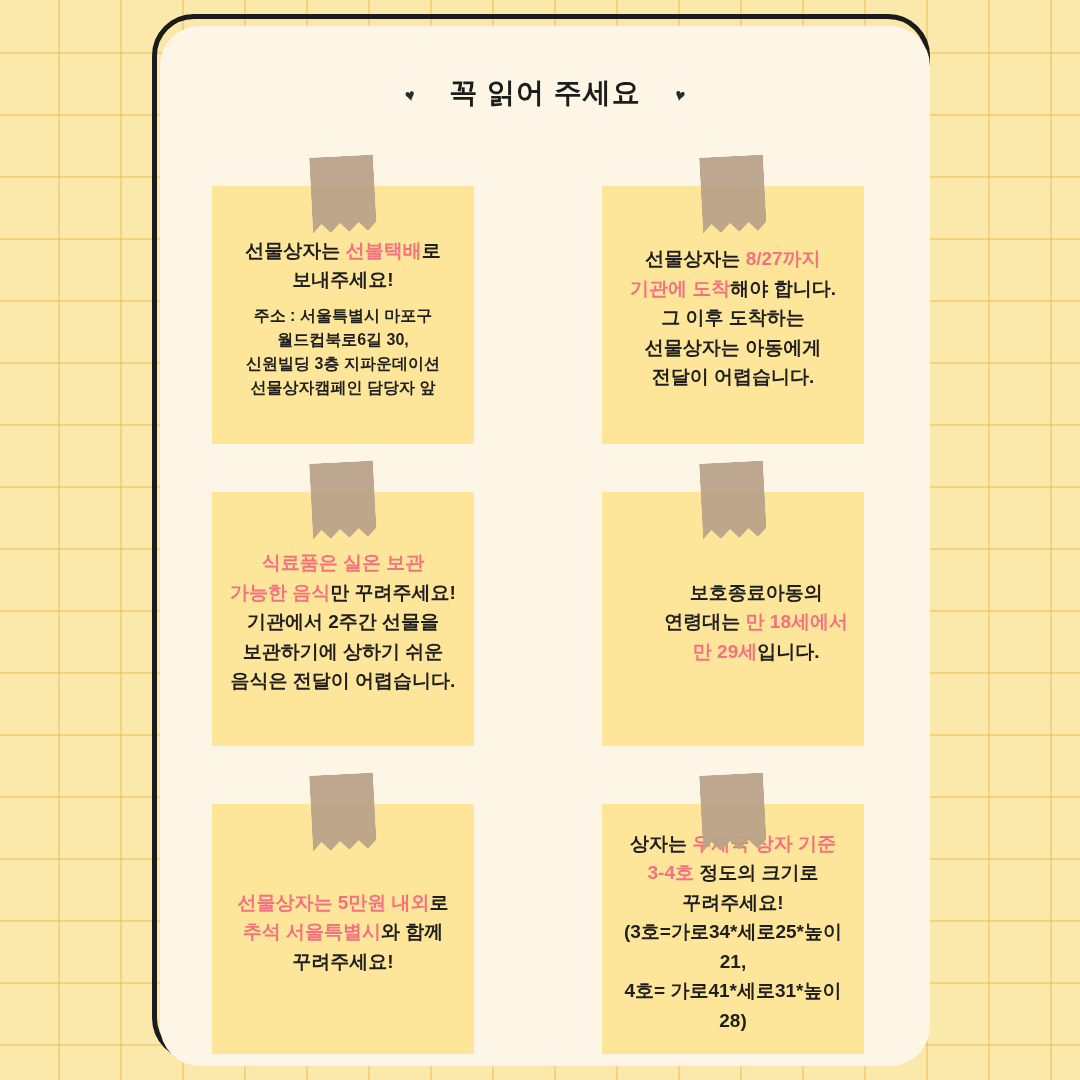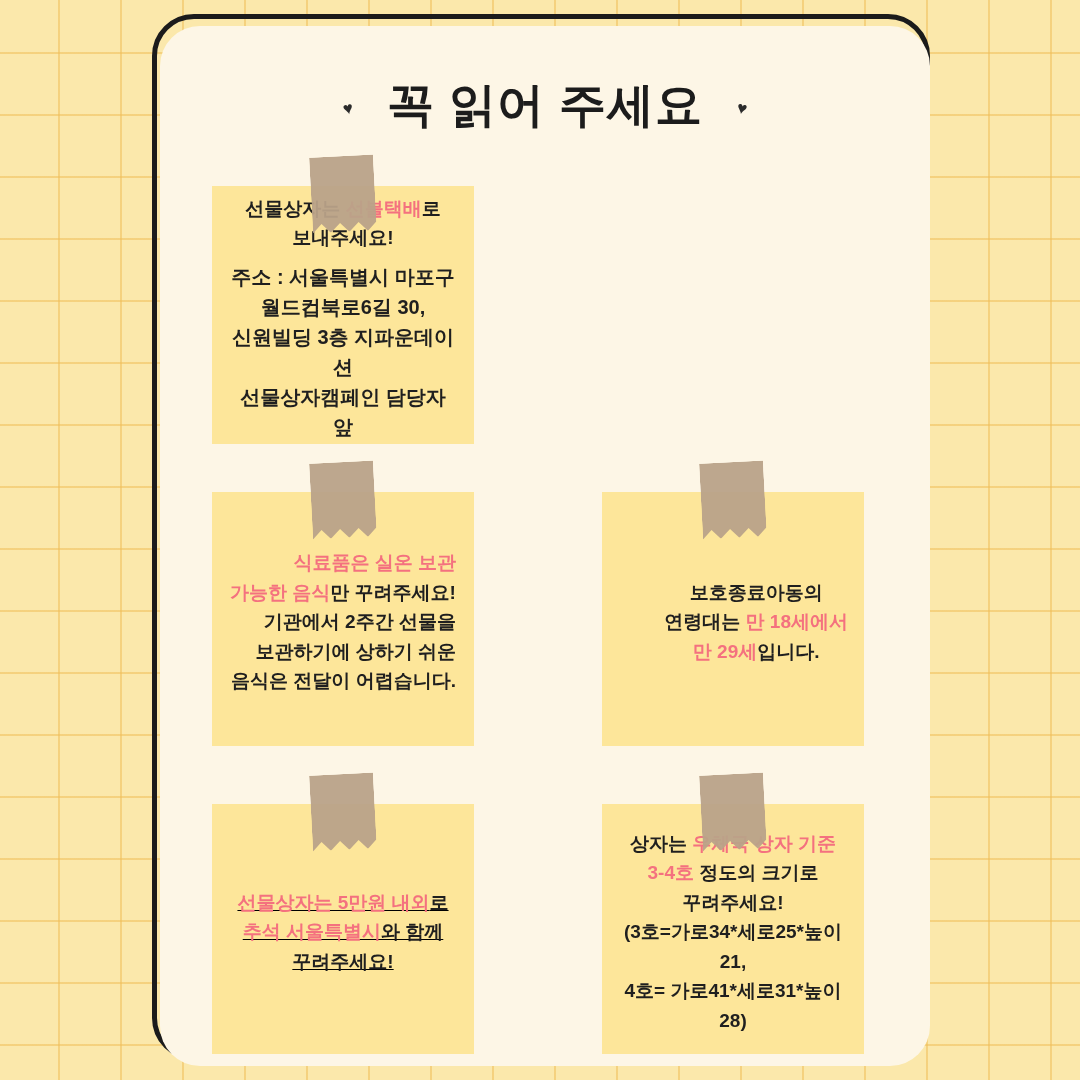--- a/index.html
+++ b/index.html
@@ -55,21 +55,21 @@
     position: absolute;
     left: 0;
     top: 48px;
     width: 770px;
     display: flex;
     align-items: center;
     justify-content: center;
     gap: 34px;
   }
   #title {
-    font-size: 47px;
+    font-size: 28px;
     font-weight: bold;
     color: #1c1c1c;
     letter-spacing: 1px;
     white-space: nowrap;
   }
   .heart {
     font-size: 17px;
     color: #2b2b2b;
     transform: rotate(-12deg);
     margin-top: 6px;
@@ -112,38 +112,38 @@
     z-index: 3;
   }
   .note-text {
     font-size: 19px;
     line-height: 1.55;
     color: #1f1f1f;
     font-weight: bold;
     white-space: pre-line;
   }
   .note-text.small {
-    font-size: 20px;
+    font-size: 16px;
     font-weight: bold;
     line-height: 1.5;
     margin-top: 10px;
   }
   .hl { color: #f4717f; }
 
   
   #note-0 { left: 52px; top: 32px; }
   #note-0 .note { height: 258px; }
   #note-1 { left: 442px; top: 32px; }
   #note-1 .note { height: 258px; }
   #note-2 { left: 52px; top: 338px; }
-  #note-2 .note { height: 254px; text-align: right; }
+  #note-2 .note { height: 254px; }
   #note-3 { left: 442px; top: 338px; }
   #note-3 .note { height: 254px; align-items: flex-end; }
   #note-4 { left: 52px; top: 650px; }
-  #note-4 .note { height: 250px; text-decoration: underline; }
+  #note-4 .note { height: 250px; }
   #note-5 { left: 442px; top: 650px; }
   #note-5 .note { height: 250px; }
 </style>
 </head>
 <body>
 
 <div id="page"></div>
 <div id="frame-shadow"></div>
 
 <div id="card">
@@ -161,20 +161,30 @@
         <div class="tape"></div>
         <div class="note-text"><span>선물상자는 </span><span class="hl">선불택배</span><span>로
 보내주세요!</span></div>
         <div class="note-text small">주소 : 서울특별시 마포구
 월드컵북로6길 30,
 신원빌딩 3층 지파운데이션
 선물상자캠페인 담당자 앞</div>
       </div>
     </div>
 
+    <div class="note-wrap" id="note-1">
+      <div class="note">
+        <div class="tape"></div>
+        <div class="note-text"><span>선물상자는 </span><span class="hl">8/27까지</span><span>
+</span><span class="hl">기관에 도착</span><span>해야 합니다.
+그 이후 도착하는
+선물상자는 아동에게
+전달이 어렵습니다.</span></div>
+      </div>
+    </div>
 
     <div class="note-wrap" id="note-2">
       <div class="note">
         <div class="tape"></div>
         <div class="note-text"><span class="hl">식료품은 실온 보관
 가능한 음식</span><span>만 꾸려주세요!
 기관에서 2주간 선물을
 보관하기에 상하기 쉬운
 음식은 전달이 어렵습니다.</span></div>
       </div>

